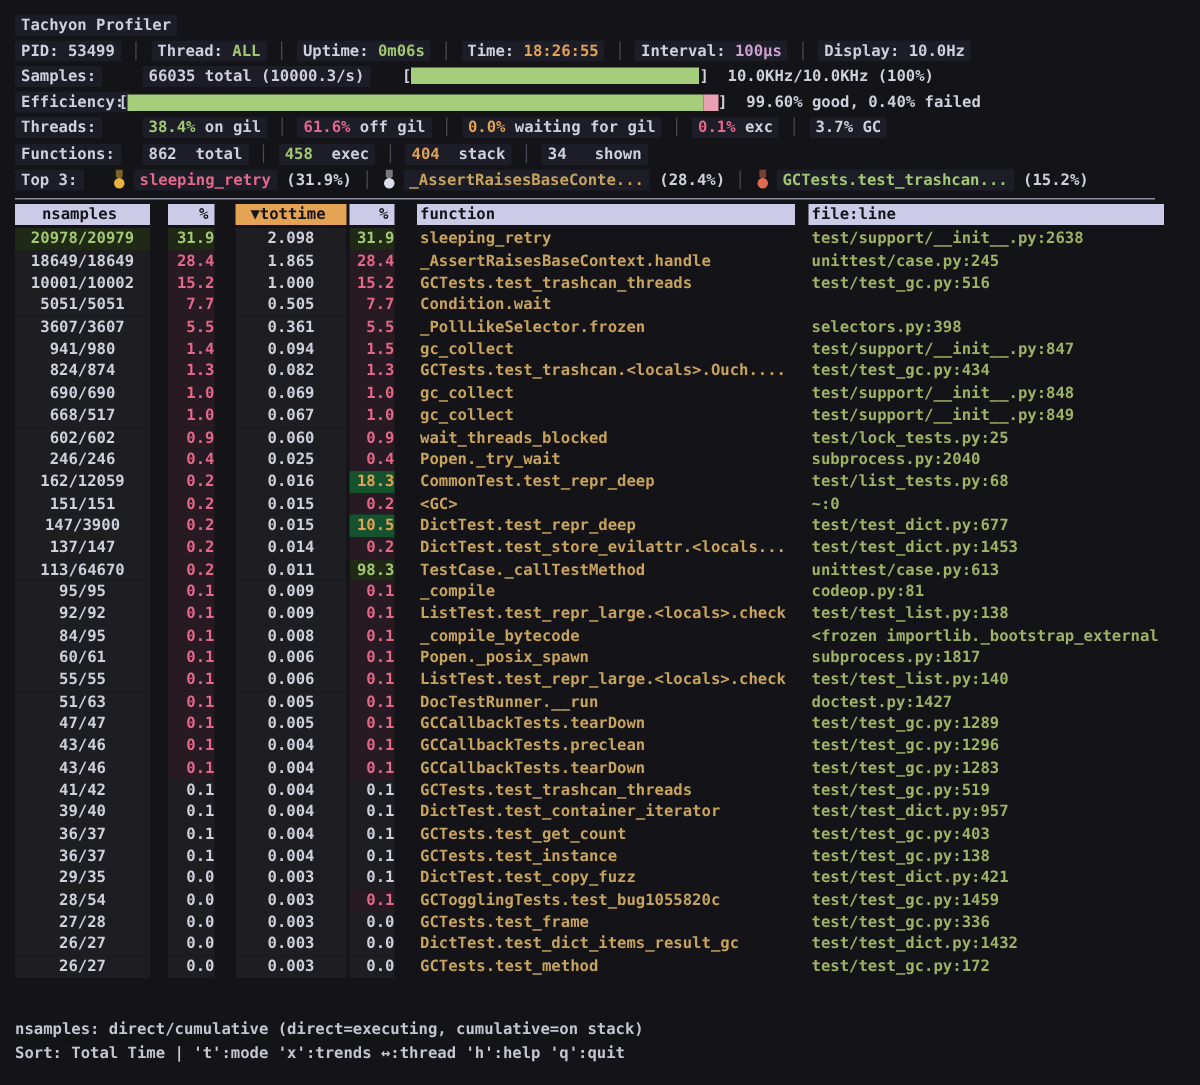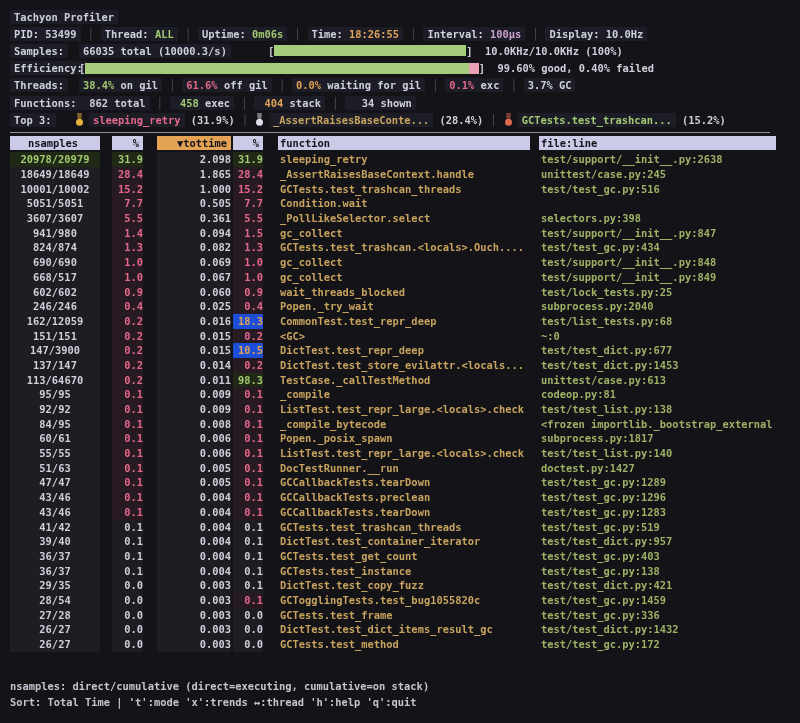--- a/index.html
+++ b/index.html
@@ -11,53 +11,53 @@
   *{box-sizing:border-box}
   html,body{margin:0;padding:0}
   body{
     width:800px;height:723px;background:var(--bg);overflow:hidden;
     font-family:"DejaVu Sans Mono",monospace;font-size:10.4px;
     font-weight:bold;color:var(--white);
   }
   .term{padding:8px 24px 0 10px;position:relative}
   .line{height:17.2px;display:flex;align-items:center;white-space:pre;position:relative}
   .chunk{background:var(--chunk);padding:1px 4px;border-radius:1px;display:inline-block}
-  .lbl{display:inline-block;width:69px}
+  .lbl{display:inline-block;width:85px}
   .lbl-top3{display:inline-block;width:65px}
   .lbl-eff{display:inline-block;width:69px}
   .sep{color:var(--sep);margin:0 7px}
   .g{color:var(--green)} .r{color:var(--red)} .o{color:var(--orange)}
   .p{color:var(--purple)} .w{color:var(--white)}
   .fn{color:var(--func)} .fl{color:var(--file)}
   .bracket{color:var(--white)}
   .bar{display:inline-block;height:11px;vertical-align:middle}
   .bar.greenbar{background:#a6cd7c}
   .bar.pinkbar{background:#e9a0b2}
   .bar-group{position:absolute;left:258px;top:50%;transform:translateY(-50%);display:flex;align-items:center;white-space:pre}
   .hsep{height:1px;background:#8e919f;width:760px;margin:4px 0 3px 0}
   .thead{position:relative;height:15px;margin-bottom:1px}
   .hc{position:absolute;top:0;height:14px;line-height:14px;background:var(--hbg);color:#14141b}
   .hc.sorted{background:var(--hsort)}
   .trow{position:relative;height:14.7px}
   .cell{position:absolute;top:0;height:100%;line-height:14.7px;white-space:pre}
   .c0{left:0;width:90px;text-align:center}
   .c1{left:102px;width:31px;text-align:right}
-  .c2{left:147px;width:74px;text-align:right}
+  .c2{left:147px;width:74px;text-align:center}
   .c3{left:223px;width:30px;text-align:right}
   .c4{left:268px;width:252px;padding-left:2px}
   .c5{left:529px;right:0;padding-left:2px}
   .hc.c0,.hc.c1,.hc.c2,.hc.c3{padding-right:4px}
   .stripe{background:rgba(210,215,240,0.05)}
   .tr{background:#281a22}
   .tg{background:#202816}
-  .to{background:#1d4ed8}
+  .to{background:#14532d}
   .medal{display:inline-block;margin-right:5px;line-height:0}
   .footer{margin-top:26px}
   .fline{height:16px;line-height:16px;white-space:pre;color:#c3c5d0}
-  .num-fn{display:inline-block;min-width:25px;text-align:right}
+  .num-fn{display:inline-block;min-width:25px;}
 </style>
 </head>
 <body>
 
 <div class="term">
 
   <div class="line">
     <span class="chunk">Tachyon Profiler</span>
   </div>
 
@@ -138,21 +138,21 @@
         <span class="cell c1 stripe r tr">7.7</span>
         <span class="cell c2 stripe w">0.505</span>
         <span class="cell c3 stripe r tr">7.7</span>
         <span class="cell c4 fn">Condition.wait</span>
       </div>
       <div class="trow">
         <span class="cell c0 stripe w">3607/3607</span>
         <span class="cell c1 stripe r tr">5.5</span>
         <span class="cell c2 stripe w">0.361</span>
         <span class="cell c3 stripe r tr">5.5</span>
-        <span class="cell c4 fn">_PollLikeSelector.select</span>
+        <span class="cell c4 fn">_PollLikeSelector.frozen</span>
         <span class="cell c5 fl">selectors.py:398</span>
       </div>
       <div class="trow">
         <span class="cell c0 stripe w">941/980</span>
         <span class="cell c1 stripe r tr">1.4</span>
         <span class="cell c2 stripe w">0.094</span>
         <span class="cell c3 stripe r tr">1.5</span>
         <span class="cell c4 fn">gc_collect</span>
         <span class="cell c5 fl">test/support/__init__.py:847</span>
       </div>

